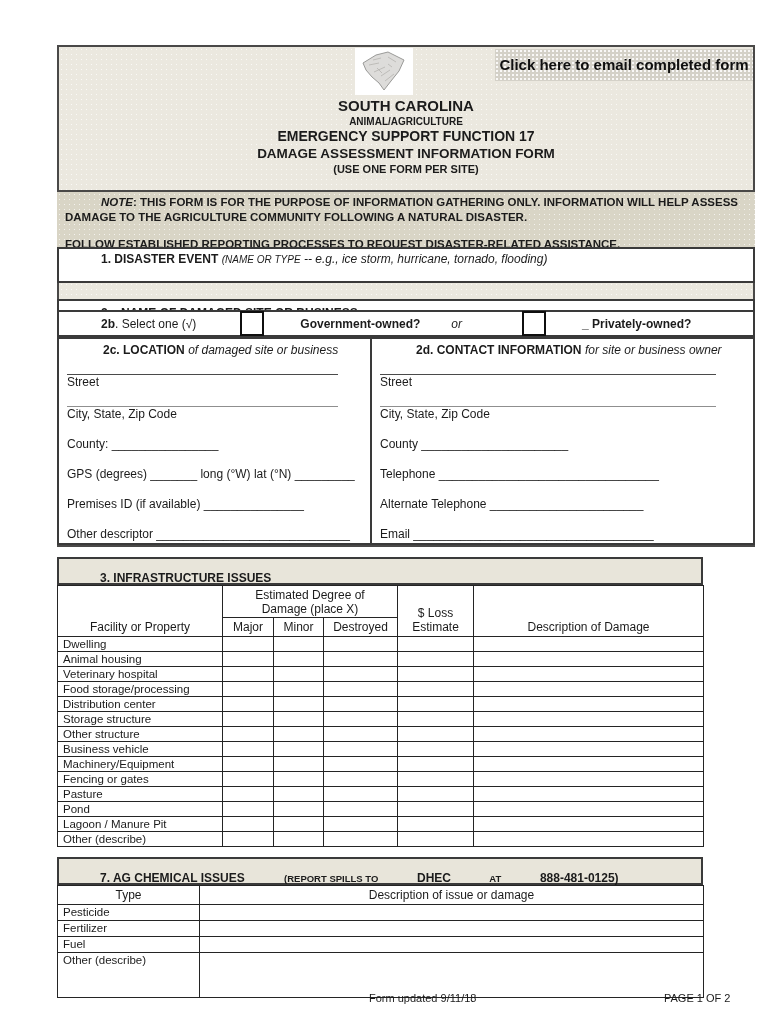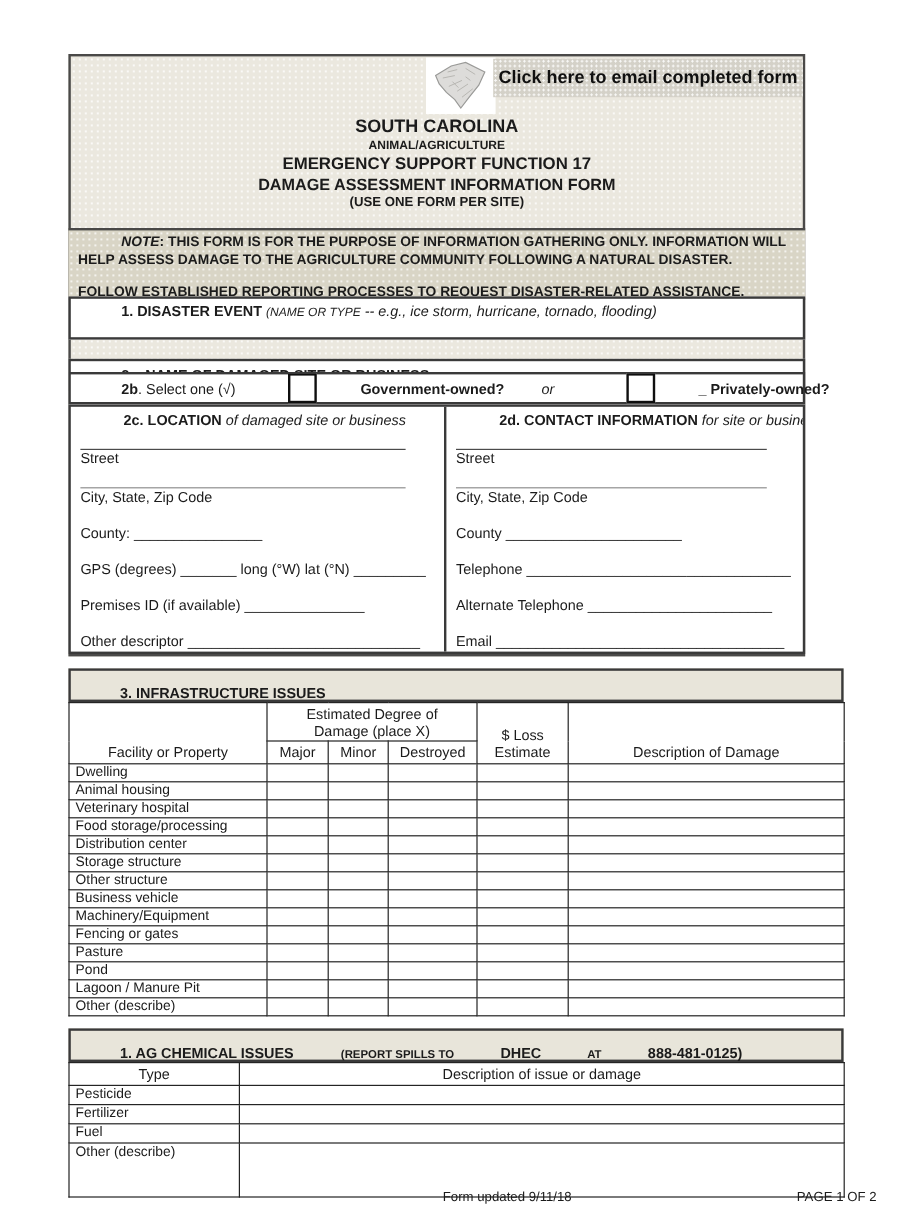--- a/index.html
+++ b/index.html
@@ -5,21 +5,21 @@
   html,body{margin:0;padding:0;}
   body{
     width:770px;height:1024px;position:relative;background:#ffffff;
     font-family:"Liberation Sans","DejaVu Sans",sans-serif;color:#1b1b1b;
     overflow:hidden;
   }
   .b{font-weight:bold;margin-left:36px;}
   .i{font-style:italic;}
   
   .page-box{
-    position:absolute;left:57px;top:45px;width:614px;height:502px;
+    position:absolute;left:57px;top:45px;width:698px;height:502px;
     box-sizing:border-box;border:2px solid #4a4948;
     background-color:#ebe8df;
     background-image:radial-gradient(circle, rgba(255,255,255,.75) .8px, transparent 1px);
     background-size:5px 5px;
   }
   .map{
     position:absolute;left:296px;top:1px;width:58px;height:47px;background:#ffffff;
     display:flex;align-items:center;justify-content:center;
   }
   .email-btn{
@@ -316,21 +316,21 @@
           <td></td>
           <td></td>
           <td></td>
         </tr>
       </tbody>
   </table>
 </div>
 
 <div class="sec sec4">
   <div class="band">
-    <span class="b">1. AG CHEMICAL ISSUES </span><span class="b caps">(REPORT SPILLS TO </span><span class="b">DHEC</span><span class="b caps"> AT </span><span class="b">888-481-0125)</span>
+    <span class="b">7. AG CHEMICAL ISSUES </span><span class="b caps">(REPORT SPILLS TO </span><span class="b">DHEC</span><span class="b caps"> AT </span><span class="b">888-481-0125)</span>
   </div>
   <table>
     <colgroup>
       <col style="width:142px">
         <col style="width:504px">
     </colgroup>
     <thead>
       <tr class="hdr-sub">
         <td>Type</td>
         <td>Description of issue or damage</td>

